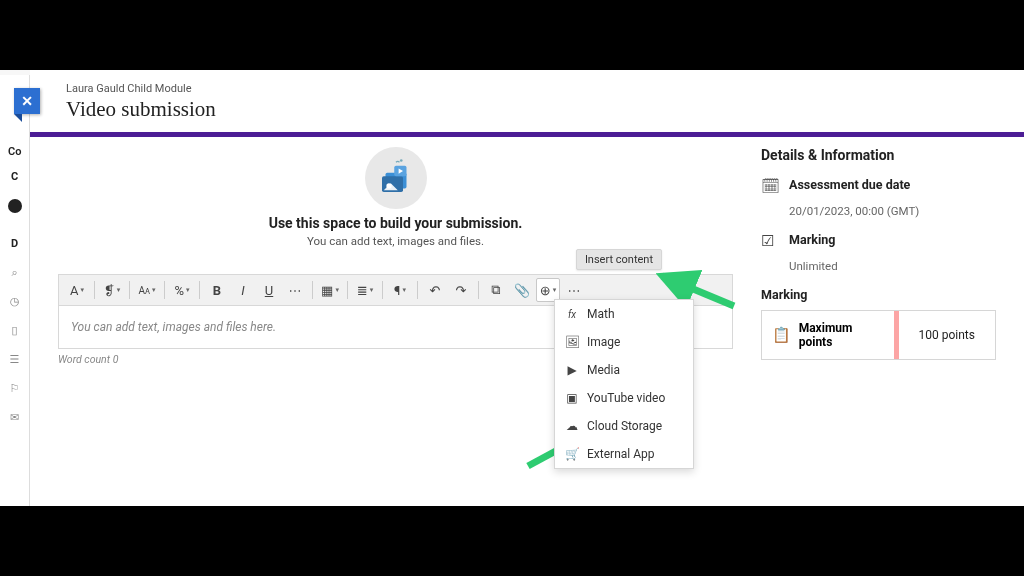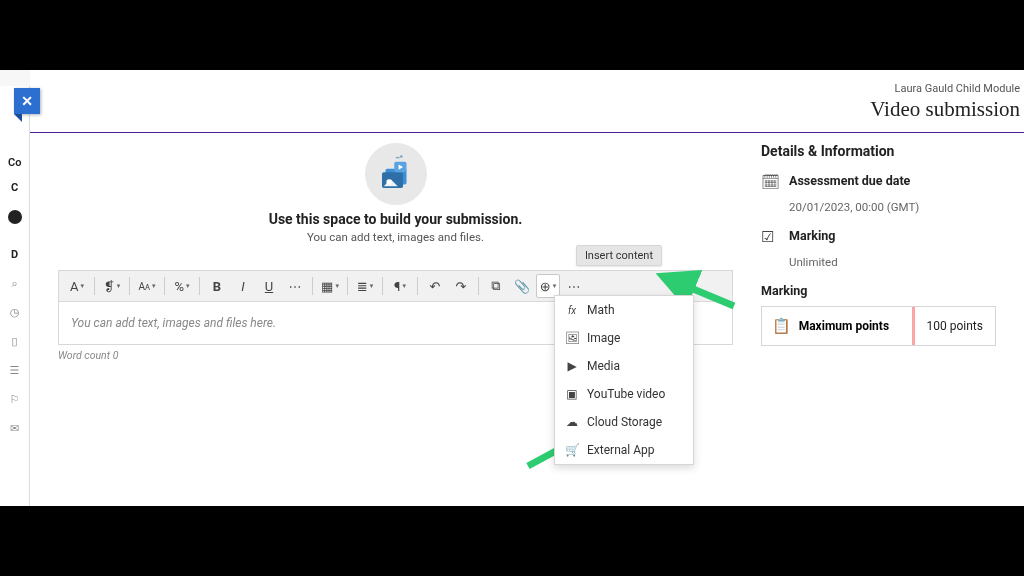--- a/index.html
+++ b/index.html
@@ -1,26 +1,26 @@
 <!DOCTYPE html>
 <html><head>
 <meta charset="utf-8">
 <style>
   * { box-sizing: border-box; margin: 0; padding: 0; }
   html, body { width: 1024px; height: 576px; background: #000; font-family: -apple-system, "Segoe UI", Roboto, Helvetica, Arial, sans-serif; overflow: hidden; }
   .letterbox-top { position: absolute; top: 0; left: 0; right: 0; height: 70px; background: #000; }
   .letterbox-bot { position: absolute; bottom: 0; left: 0; right: 0; height: 70px; background: #000; }
   .app-shell { position: absolute; top: 70px; bottom: 70px; left: 0; right: 0; background: #f7f7f7; }
-  .sideapp { position: absolute; left: 0; top: 16px; bottom: 0; width: 30px; background: #fff; border-right: 1px solid #ddd; color: #555; font-size: 11px; padding-top: 65px; }
+  .sideapp { position: absolute; left: 0; top: 5px; bottom: 0; width: 30px; background: #fff; border-right: 1px solid #ddd; color: #555; font-size: 11px; padding-top: 65px; }
   .sideapp .glyph { display:block; text-align:center; margin: 16px 0; color:#888; }
   .sideapp .tab { position:absolute; top:70px; left:8px; font-weight:600; color:#222;}
   .panel { position: absolute; left: 30px; right: 0; top: 0; bottom: 0; background: #fff; }
   .close-tab { position: absolute; left: -16px; top: 18px; width: 26px; height: 26px; background: #2c6fd1; display:flex; align-items:center; justify-content:center; color:#fff; font-weight:bold; font-size:14px; box-shadow: 1px 1px 3px rgba(0,0,0,0.3); }
   .close-tab::after { content:""; position:absolute; left:0; bottom:-8px; border-top:8px solid #1a4c99; border-left:8px solid transparent; }
-  .hdr { padding: 12px 4px 10px 36px; border-bottom: 1px solid #4c1d95; text-align: right; }
+  .hdr { padding: 12px 16px 10px 36px; border-bottom: 5px solid #4c1d95; }
   .hdr .crumb { font-size: 11px; color: #555; }
   .hdr .title { font-size: 21px; color: #222; font-family: Georgia, 'Times New Roman', serif; margin-top: 2px; }
   .body { display:flex; padding: 10px 28px 0 28px; gap: 28px; }
   .main { flex: 1 1 auto; }
   .illus { display:flex; justify-content:center; }
   .illus .circ { width: 62px; height: 62px; border-radius: 50%; background: #e8e8e8; display:flex; align-items:center; justify-content:center; position:relative; }
   .illus svg { width: 42px; height: 42px; }
   .mast { text-align:center; margin-top: 6px; }
   .mast .bold { font-weight: 700; font-size: 14px; color:#222; }
   .mast .sub { font-size: 11.5px; color:#555; margin-top: 3px; }
@@ -43,21 +43,21 @@
   .side-title { font-weight:700; font-size:14px; color:#222; margin-bottom:14px; }
   .info-row { display:flex; gap:10px; margin-bottom:14px; }
   .info-row .icn { width:18px; color:#444; font-size:15px; }
   .info-row .lbl { font-weight:700; font-size:12.5px; color:#222; }
   .info-row .val { font-size:11.5px; color:#666; margin-top:12px; }
   .sect-label { font-weight:700; font-size:12.5px; color:#222; margin: 4px 0 8px 0; }
   .marking-box { border:1px solid #d6d6d6; display:flex; }
   .marking-box .left { flex:1; display:flex; align-items:center; gap:8px; padding:10px; }
   .marking-box .left .icn { font-size:15px; }
   .marking-box .left .txt { font-weight:700; font-size:12px; }
-  .marking-box .right { border-left:3px solid #fca5a5; padding:10px 12px; font-size:12px; color:#222; display:flex; align-items:center; }
+  .marking-box .right { border-left:5px solid #fca5a5; padding:10px 20px; font-size:12px; color:#222; display:flex; align-items:center; }
 </style>
 </head>
 <body>
 
 <div class="letterbox-top"></div>
 <div class="letterbox-bot"></div>
 
 <div class="app-shell">
   <div class="sideapp">
     <span class="tab">Co</span>

